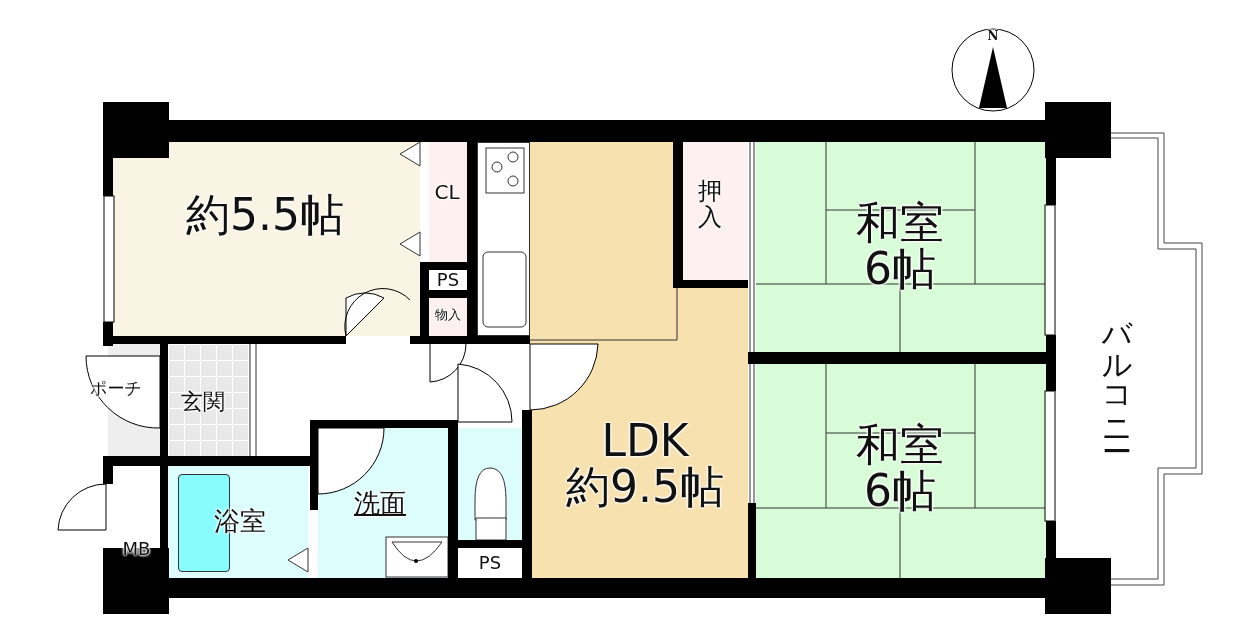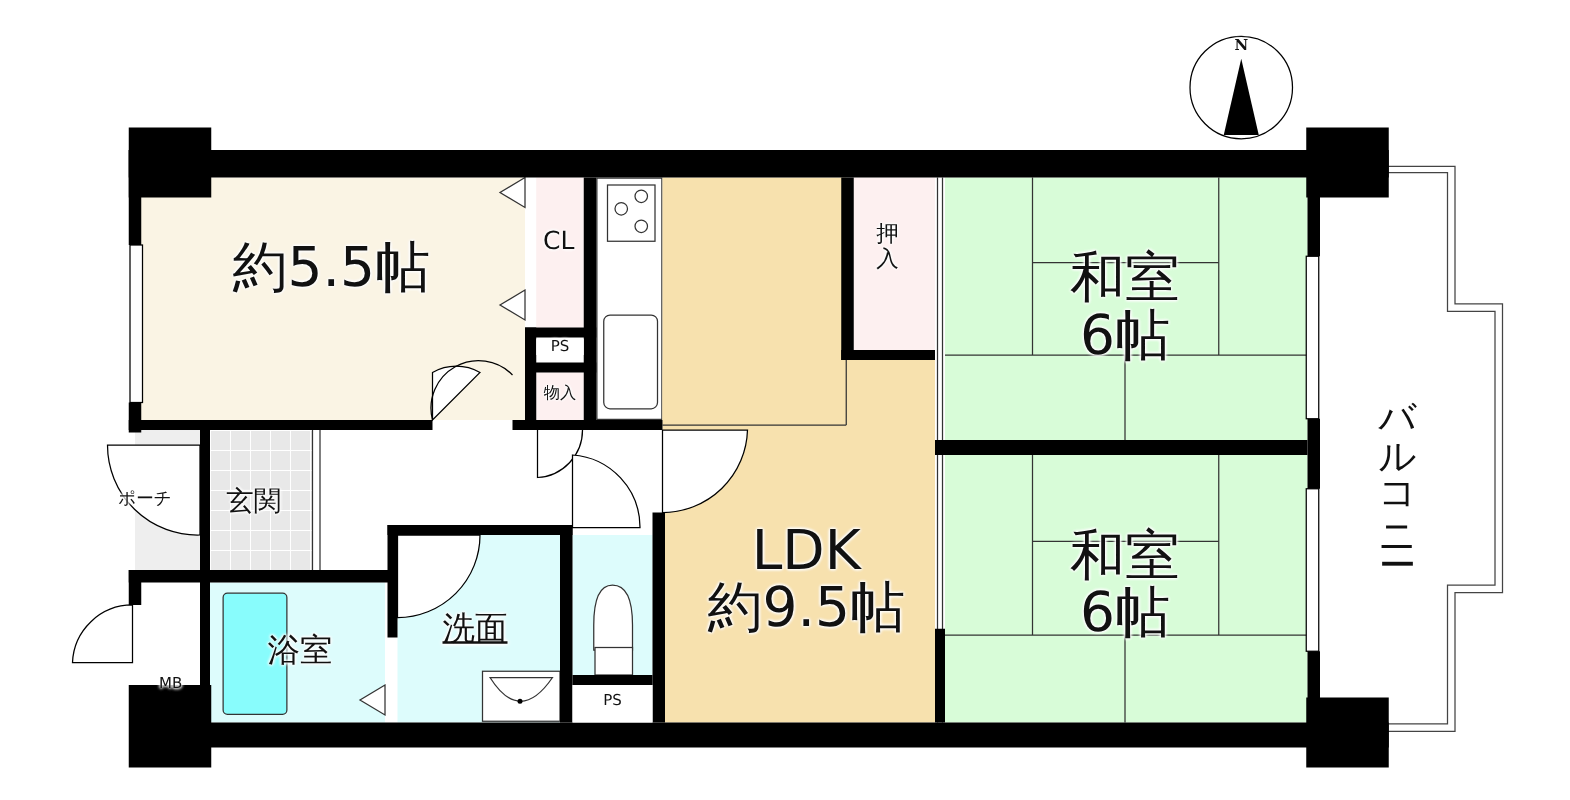--- a/index.html
+++ b/index.html
@@ -3,21 +3,21 @@
 <meta charset="utf-8">
 <style>
   html,body{margin:0;padding:0;background:#fff;}
   body{width:1256px;height:640px;position:relative;overflow:hidden;font-family:"DejaVu Sans","Liberation Sans",sans-serif;}
   .abs{position:absolute;box-sizing:border-box;}
   .wall{position:absolute;background:#000;}
   .lbl{position:absolute;color:#111;text-align:center;line-height:1.05;
        text-shadow:0 0 3px #fff,0 0 3px #fff,0 0 3px #fff,0 0 2px #fff;white-space:nowrap;}
   .big{font-size:44px;}
   .small{font-size:18px;}
-  .tiny{font-size:12px;text-align:center;}
+  .tiny{font-size:18px;text-align:center;}
   svg{position:absolute;left:0;top:0;}
 </style>
 </head>
 <body>
 
 <div class="abs" style="left:110px;top:142px;width:310px;height:194px;background:#faf4e4;"></div>
 <div class="abs" style="left:429px;top:142px;width:38px;height:120px;background:#fdf0f0;"></div>
 <div class="abs" style="left:429px;top:298px;width:38px;height:38px;background:#fdf0f0;"></div>
 <div class="abs" style="left:477px;top:142px;width:53px;height:194px;background:#fff;border:1px solid #333;"></div>
 <div class="abs" style="left:530px;top:142px;width:147px;height:198px;background:#f7e1ae;"></div>
@@ -132,32 +132,32 @@
 <div class="abs" style="left:458px;top:548px;width:64px;height:30px;background:#fff;"></div>
 
 <div class="lbl" style="left:985px;top:30px;width:16px;font-size:12px;font-weight:bold;font-family:'DejaVu Serif',serif;">N</div>
 
 <div class="lbl big" style="left:170px;top:192px;width:190px;">
   <div>約5.5帖</div>
 </div>
 <div class="lbl" style="left:434px;top:182px;width:26px;font-size:20px;white-space:normal;word-break:break-all;line-height:1;">CL</div>
 <div class="lbl tiny" style="left:429px;top:271px;width:38px;background:#fff;">PS</div>
 <div class="lbl" style="left:429px;top:308px;width:38px;font-size:13px;">物入</div>
-<div class="lbl" style="left:697px;top:178px;width:26px;font-size:18px;white-space:normal;line-height:1.1;">押入</div>
+<div class="lbl" style="left:697px;top:178px;width:26px;font-size:24px;white-space:normal;line-height:1.1;">押入</div>
 <div class="lbl big" style="left:545px;top:418px;width:200px;">
   <div>LDK</div>
   <div>約9.5帖</div>
 </div>
 <div class="lbl big" style="left:820px;top:200px;width:160px;">
   <div>和室</div>
   <div>6帖</div>
 </div>
 <div class="lbl big" style="left:820px;top:422px;width:160px;">
   <div>和室</div>
   <div>6帖</div>
 </div>
-<div class="lbl small" style="left:76px;top:392px;width:80px;font-size:14px;">ポーチ</div>
+<div class="lbl small" style="left:76px;top:380px;width:80px;font-size:17px;">ポーチ</div>
 <div class="lbl small" style="left:168px;top:390px;width:70px;font-size:22px;">玄関</div>
 <div class="lbl tiny" style="left:113px;top:500px;width:47px;margin-top:40px;">MB</div>
 <div class="lbl" style="left:200px;top:508px;width:80px;font-size:26px;">浴室</div>
 <div class="lbl" style="left:340px;top:490px;width:80px;font-size:26px;text-decoration:underline;">洗面</div>
 <div class="lbl tiny" style="left:458px;top:554px;width:64px;">PS</div>
 <div class="lbl" style="left:1103px;top:300px;width:30px;font-size:30px;writing-mode:vertical-rl;">バルコニー</div>
 
 </body></html>

